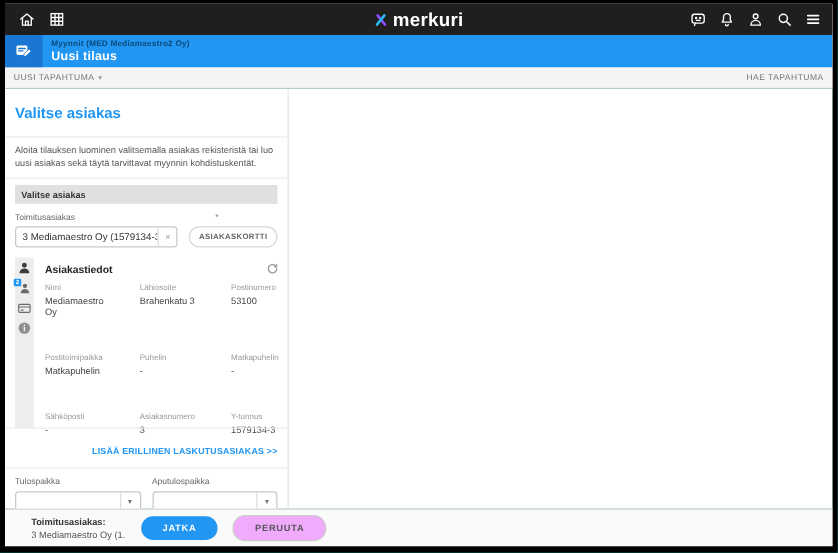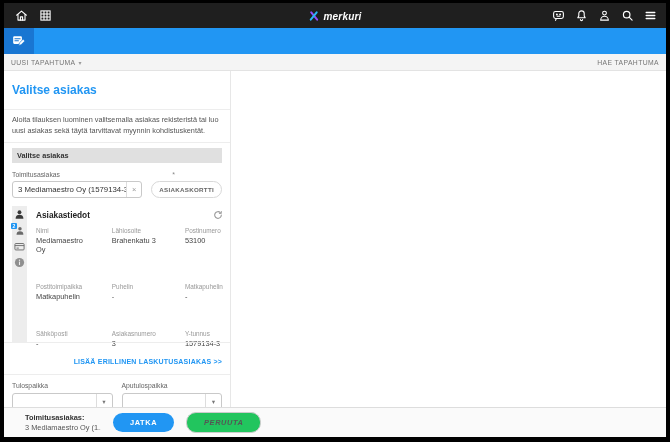--- a/index.html
+++ b/index.html
@@ -9,21 +9,21 @@
   .app { width:662px; height:434px; background:#fff; display:flex; flex-direction:column; overflow:hidden; }
 
   
   .topbar { height:25px; background:#1f1f1f; display:flex; align-items:center; position:relative; flex:0 0 auto; }
   .topbar-left { display:flex; align-items:center; gap:11px; padding-left:11px; }
   .topbar-right { display:flex; align-items:center; gap:10px; padding-right:9px; margin-left:auto; }
   .tb-icon { width:13px; height:13px; display:flex; align-items:center; justify-content:center; cursor:pointer; }
   .tb-icon svg { width:13px; height:13px; display:block; }
   .logo { position:absolute; left:50%; top:50%; transform:translate(-50%,-50%); display:flex; align-items:center; gap:4px; }
   .logo svg { width:11px; height:11px; }
-  .logo-text { color:#fff; font-size:10px; font-weight:700; letter-spacing:.2px;font-style:italic; }
+  .logo-text { color:#fff; font-size:15px; font-weight:700; letter-spacing:.2px; }
 
   
   .bluebar { height:26px; background:#2196f3; display:flex; align-items:stretch; flex:0 0 auto; }
   .bluebar-icon { width:30px; background:#1976d2; display:flex; align-items:center; justify-content:center; flex:0 0 auto; }
   .bluebar-icon svg { width:14px; height:14px; }
   .bluebar-text { display:flex; flex-direction:column; justify-content:center; padding-left:7px; }
   .context-line { font-size:6.5px; font-weight:700; color:#0c4a77; letter-spacing:.2px; }
   .page-title { font-size:10px; font-weight:700; color:#fff; margin-top:1px; letter-spacing:.2px; }
 
   
@@ -76,21 +76,21 @@
   .sel-value { flex:1; font-size:7.8px; color:#333; display:flex; align-items:center; padding:0 5px; }
   .sel-arrow { width:16px; border-left:1px solid #ddd; display:flex; align-items:center; justify-content:center; font-size:5.5px; color:#777; }
 
   
   .footer { height:30px; flex:0 0 auto; background:#fafafa; border-top:1px solid #ddd; display:flex; align-items:center; padding:0 21px; gap:12px; }
   .footer-text { width:76px; overflow:hidden; }
   .footer-label { font-size:7.4px; font-weight:700; color:#333; }
   .footer-value { font-size:7.4px; color:#555; margin-top:1px; white-space:nowrap; overflow:hidden; }
   .btn { border-radius:10px; font-size:7.4px; font-weight:700; letter-spacing:.6px; padding:5px 17px; cursor:pointer; border:none; font-family:"Liberation Sans", sans-serif; }
   .btn-primary { background:#2196f3; color:#fff; }
-  .btn-secondary { background:#22c55e; color:#555; border:1px solid #ccc; font-weight:600;font-style:italic; }
+  .btn-secondary { background:#f0abfc; color:#555; border:1px solid #ccc; font-weight:600; }
 </style>
 </head>
 <body>
 
 <div class="frame">
   <div class="app">
 
     <div class="topbar">
       <div class="topbar-left">
         <span class="tb-icon">
@@ -150,20 +150,24 @@
       </div>
     </div>
 
     <div class="bluebar">
       <div class="bluebar-icon">
         <svg viewBox="0 0 24 24">
             <rect x="2" y="4" width="15" height="13" rx="2" fill="#fff"></rect>
             <path d="M5 8.2h9M5 11.5h6" stroke="#1976d2" stroke-width="1.8" stroke-linecap="round"></path>
             <path d="M12.5 15.5 19 9l3 3-6.5 6.5-4 1z" fill="#fff" stroke="#1976d2" stroke-width="1.2"></path>
           </svg>
+      </div>
+      <div class="bluebar-text">
+        <div class="context-line">Myynnit (MED Mediamaestro2 Oy)</div>
+        <div class="page-title">Uusi tilaus</div>
       </div>
     </div>
 
     <div class="toolbar">
       <div class="toolbar-left">
         <span>UUSI TAPAHTUMA</span>
         <span class="caret">▾</span>
       </div>
       <div class="toolbar-right">HAE TAPAHTUMA</div>
     </div>

